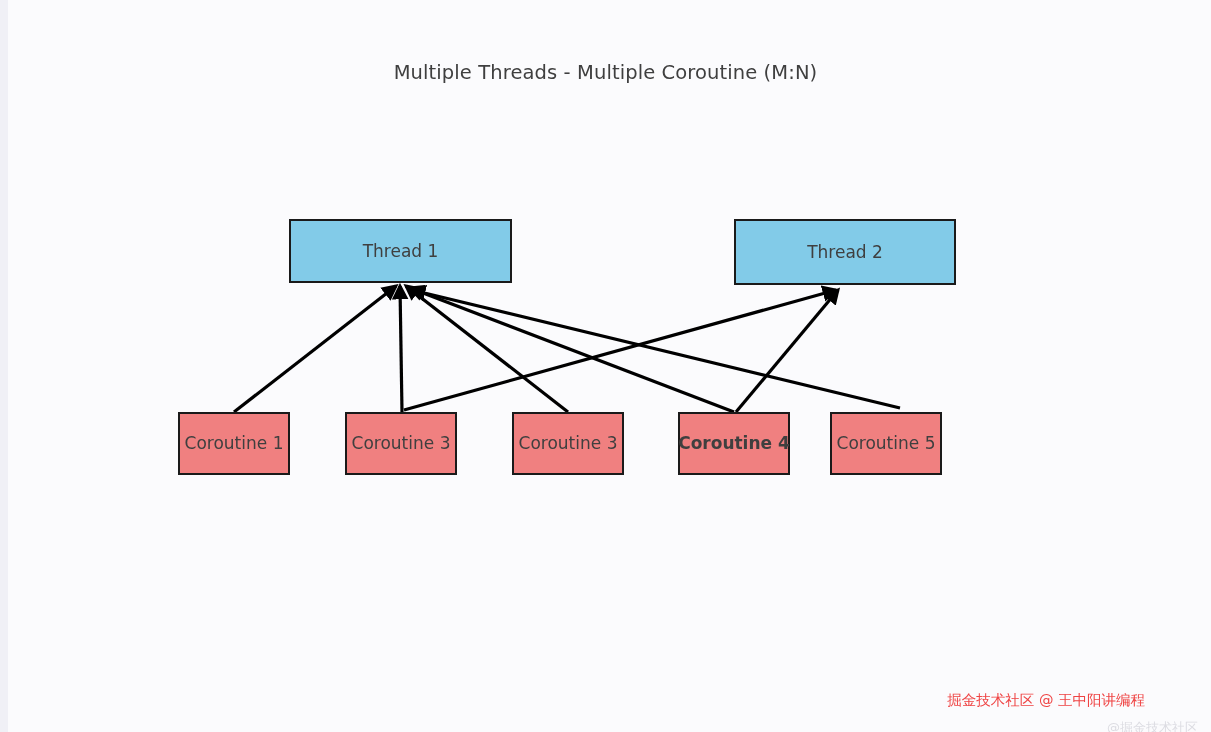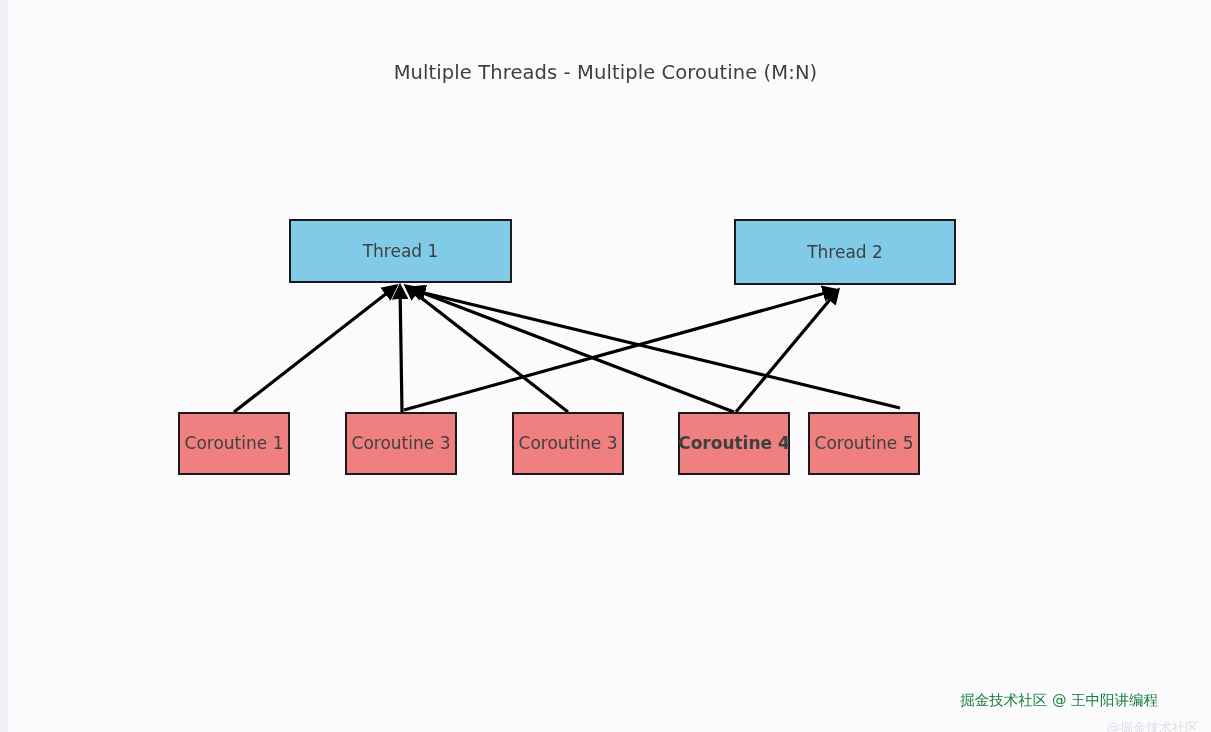--- a/index.html
+++ b/index.html
@@ -64,24 +64,24 @@
   }
   .node-coroutine {
     background: #f08080;
   }
   .node-label {
     display: block;
     line-height: 1;
   }
   #watermark-primary {
     position: absolute;
-    right: 53px;
+    right: 66px;
     top: 691px;
     font-size: 14.5px;
-    color: #15803d;
+    color: #ef4444;
     white-space: nowrap;
   }
   #watermark-secondary {
     position: absolute;
     right: 13px;
     top: 719px;
     font-size: 13px;
     color: #dcdce2;
     white-space: nowrap;
   }
@@ -124,21 +124,21 @@
       </div>
       <div class="node node-coroutine" style="left: 345px; top: 412px; width: 112px; height: 63px; background: rgb(240, 128, 128); border-color: rgb(26, 26, 26);">
         <span class="node-label">Coroutine 3</span>
       </div>
       <div class="node node-coroutine" style="left: 512px; top: 412px; width: 112px; height: 63px; background: rgb(240, 128, 128); border-color: rgb(26, 26, 26);">
         <span class="node-label">Coroutine 3</span>
       </div>
       <div class="node node-coroutine" style="left: 678px; top: 412px; width: 112px; height: 63px; background: rgb(240, 128, 128); border-color: rgb(26, 26, 26); font-weight: bold;">
         <span class="node-label">Coroutine 4</span>
       </div>
-      <div class="node node-coroutine" style="left: 808px; top: 412px; width: 112px; height: 63px; background: rgb(240, 128, 128); border-color: rgb(26, 26, 26);">
+      <div class="node node-coroutine" style="left: 830px; top: 412px; width: 112px; height: 63px; background: rgb(240, 128, 128); border-color: rgb(26, 26, 26);">
         <span class="node-label">Coroutine 5</span>
       </div>
     </div>
 
   <div id="watermark-primary">掘金技术社区 @ 王中阳讲编程</div>
 
   <div id="watermark-secondary">@掘金技术社区</div>
 
 </div>
 

